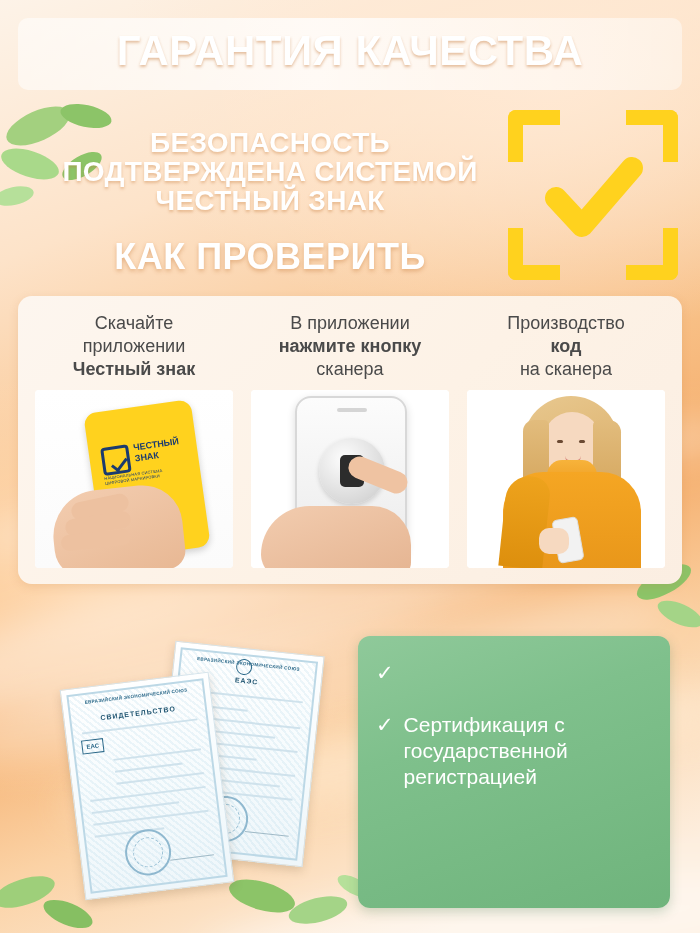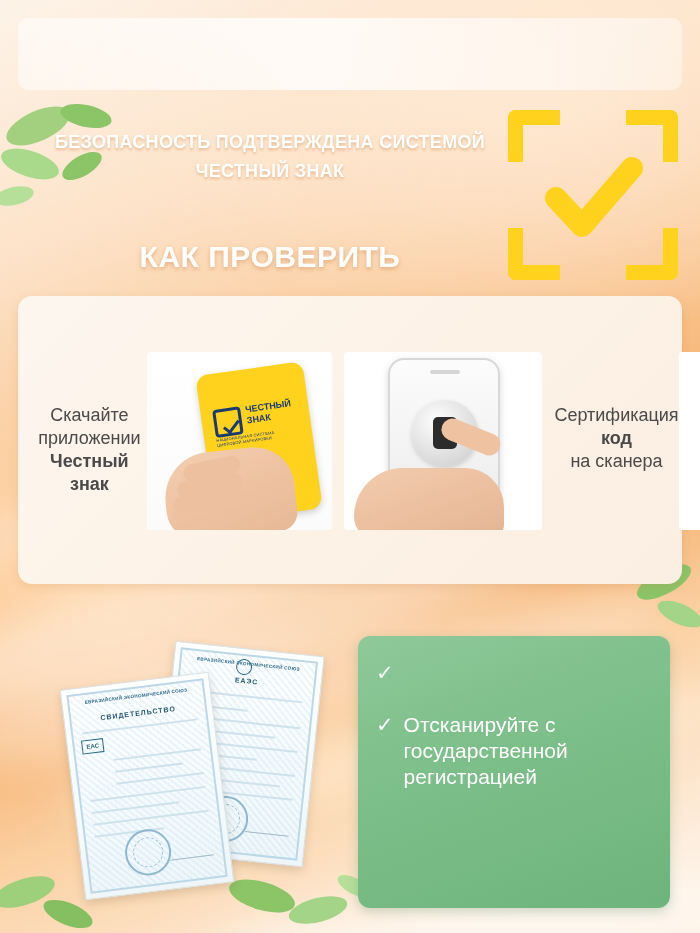--- a/index.html
+++ b/index.html
@@ -57,34 +57,34 @@
     letter-spacing: 0.5px;
     color: #ffffff;
     text-shadow: 0 2px 3px rgba(198,120,55,0.45);
   }
 
   .subtitle {
     position: absolute;
     left: 40px; top: 128px;
     width: 460px;
     text-align: center;
-    font-size: 18px;
+    font-size: 28px;
     line-height: 29px;
     font-weight: bold;
     color: #ffffff;
     letter-spacing: 0.3px;
     text-shadow: 0 2px 3px rgba(198,120,55,0.40);
   }
 
   .howto {
     position: absolute;
     left: 40px; top: 238px;
     width: 460px;
     text-align: center;
-    font-size: 30px;
+    font-size: 36px;
     line-height: 38px;
     font-weight: bold;
     color: #ffffff;
     letter-spacing: 0.5px;
     text-shadow: 0 2px 4px rgba(198,120,55,0.45);
   }
 
   
   .scanmark {
     position: absolute;
@@ -102,21 +102,21 @@
     position: absolute;
     left: 18px; top: 296px;
     width: 664px; height: 288px;
     background: linear-gradient(135deg, #fdf6ef 0%, #fdf2e6 55%, #fbeee2 100%);
     border-radius: 14px;
     box-shadow: 0 3px 10px rgba(190,120,60,0.18);
     display: flex;
     padding: 16px 14px;
     gap: 12px;
   }
-  .step { flex: 1 1 0; display: flex; flex-direction: row; align-items: center; justify-content: space-between; }
+  .step { flex: 1 1 0; display: flex; flex-direction: column; align-items: center; justify-content: space-between; }
   .step-caption {
     text-align: center;
     font-size: 18px;
     line-height: 23px;
     color: #4a4a4a;
     height: 72px;
   }
   .step-caption .bold { font-weight: bold; }
   .step-photo {
     margin-top: 2px;
@@ -344,20 +344,21 @@
   </svg>
 
   <svg class="leaf leaf-shape" style="left:-10px; top:848px;" width="120" height="92" viewBox="0 0 120 92">
     <g fill="#9ecf7a">
       <ellipse cx="34" cy="44" rx="32" ry="13" transform="rotate(-18 34 44)"></ellipse>
       <ellipse cx="78" cy="66" rx="26" ry="11" transform="rotate(22 78 66)" fill="#86bf62"></ellipse>
     </g>
   </svg>
 
   <div class="header-band"></div>
+  <div class="header-title">ГАРАНТИЯ КАЧЕСТВА</div>
 
   <div class="subtitle">БЕЗОПАСНОСТЬ ПОДТВЕРЖДЕНА СИСТЕМОЙ ЧЕСТНЫЙ ЗНАК</div>
   <div class="howto">КАК ПРОВЕРИТЬ</div>
 
   <div class="scanmark">
     <div class="corner tl"></div>
     <div class="corner tr"></div>
     <div class="corner bl"></div>
     <div class="corner br"></div>
     <svg width="170" height="170" viewBox="0 0 170 170" style="position:absolute;left:0;top:0;">
@@ -383,20 +384,25 @@
           </div>
         </div>
         <div class="ph1-hand"></div>
         <div class="ph1-finger ph1-f1"></div>
         <div class="ph1-finger ph1-f2"></div>
         <div class="ph1-finger ph1-f3"></div>
       </div>
     </div>
 
     <div class="step">
+      <div class="step-caption">
+        <span>В приложении</span><br>
+        <span class="bold">нажмите кнопку</span><br>
+        <span>сканера</span>
+      </div>
       <div class="step-photo">
         <div class="ph2-bg"></div>
         <div class="ph2-phone">
           <div class="ph2-speaker"></div>
           <div class="ph2-dial">
             <div class="ph2-dial-in"></div>
           </div>
           <div class="ph2-sm">
             <div class="c tl"></div>
               <div class="c tr"></div>
@@ -405,21 +411,21 @@
           </div>
           <div class="ph2-home"></div>
         </div>
         <div class="ph2-hand"></div>
         <div class="ph2-thumb"></div>
       </div>
     </div>
 
     <div class="step">
       <div class="step-caption">
-        <span>Сертификация</span><br>
+        <span>Производство</span><br>
         <span class="bold">код</span><br>
         <span>на сканера</span>
       </div>
       <div class="step-photo">
         <div class="ph3-bg"></div>
         <div class="ph3-hair"></div>
         <div class="ph3-face">
           <div class="ph3-eye l"></div>
           <div class="ph3-eye r"></div>
           <div class="ph3-smile"></div>
@@ -472,17 +478,17 @@
       <div class="sigline"></div>
     </div>
   </div>
 
   <div class="benefits">
     <div class="benefit">
       <span class="check">✓</span>
     </div>
     <div class="benefit">
       <span class="check">✓</span>
-      <span class="btext">Отсканируйте с государственной регистрацией</span>
+      <span class="btext">Сертификация с государственной регистрацией</span>
     </div>
   </div>
 
 </div>
 
 </body></html>

